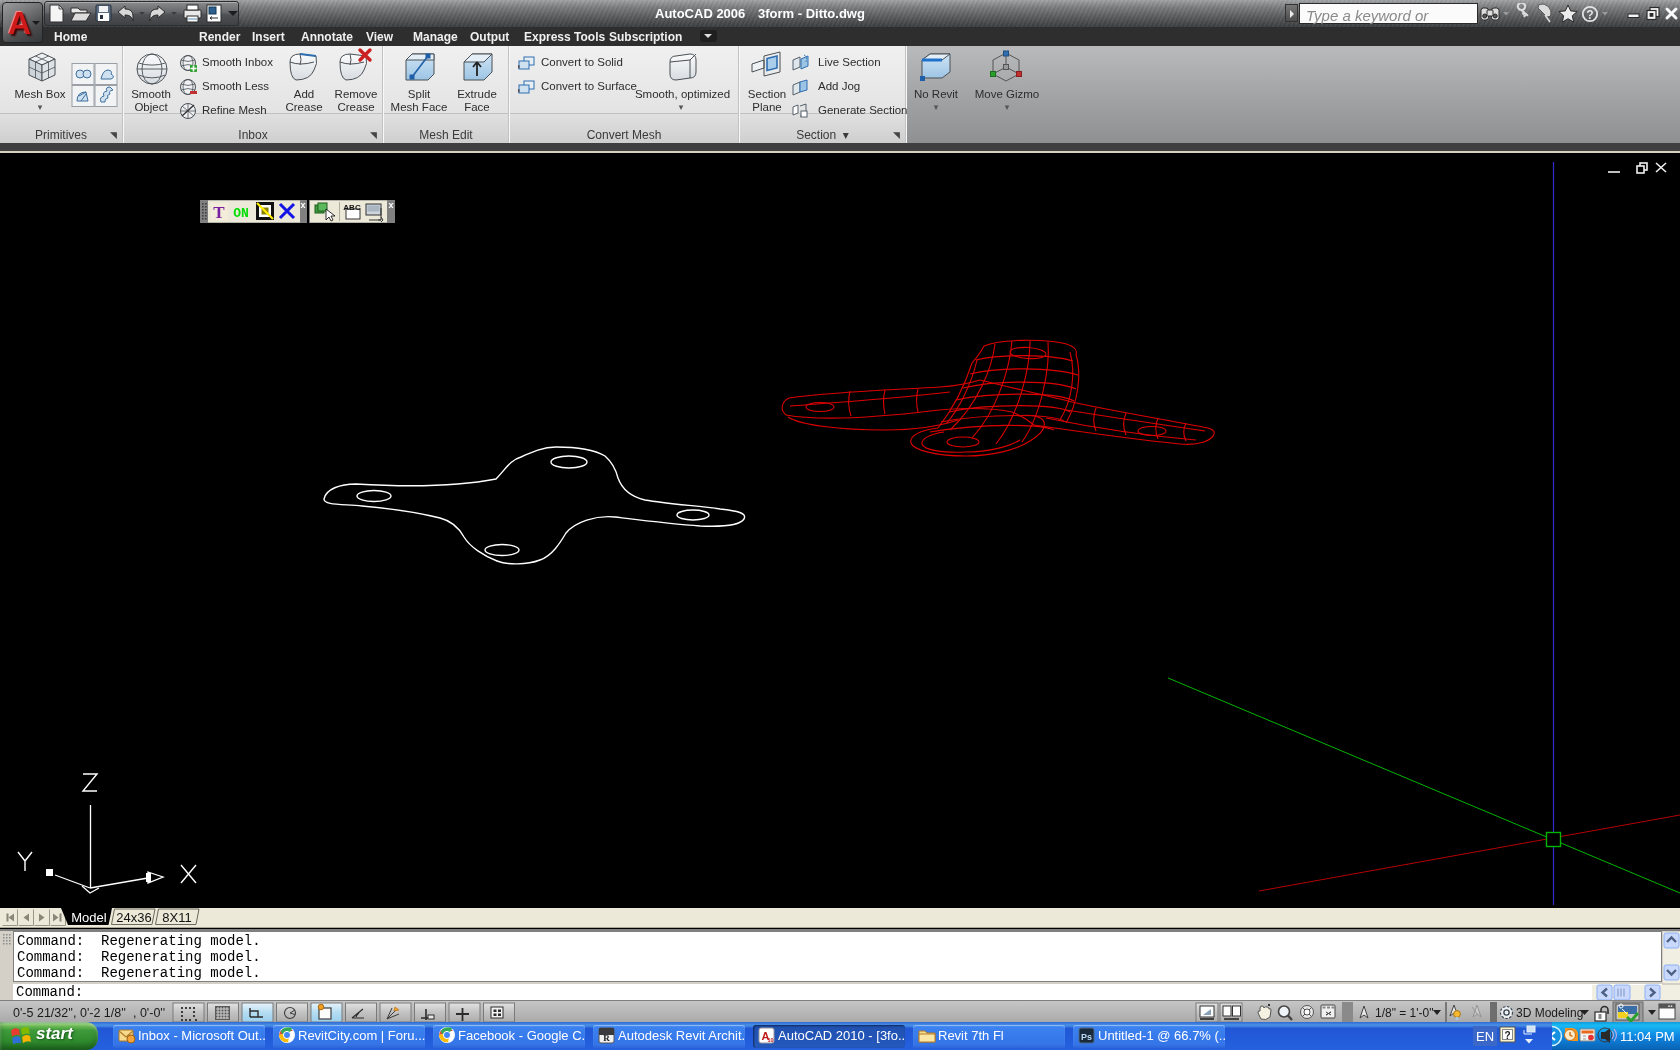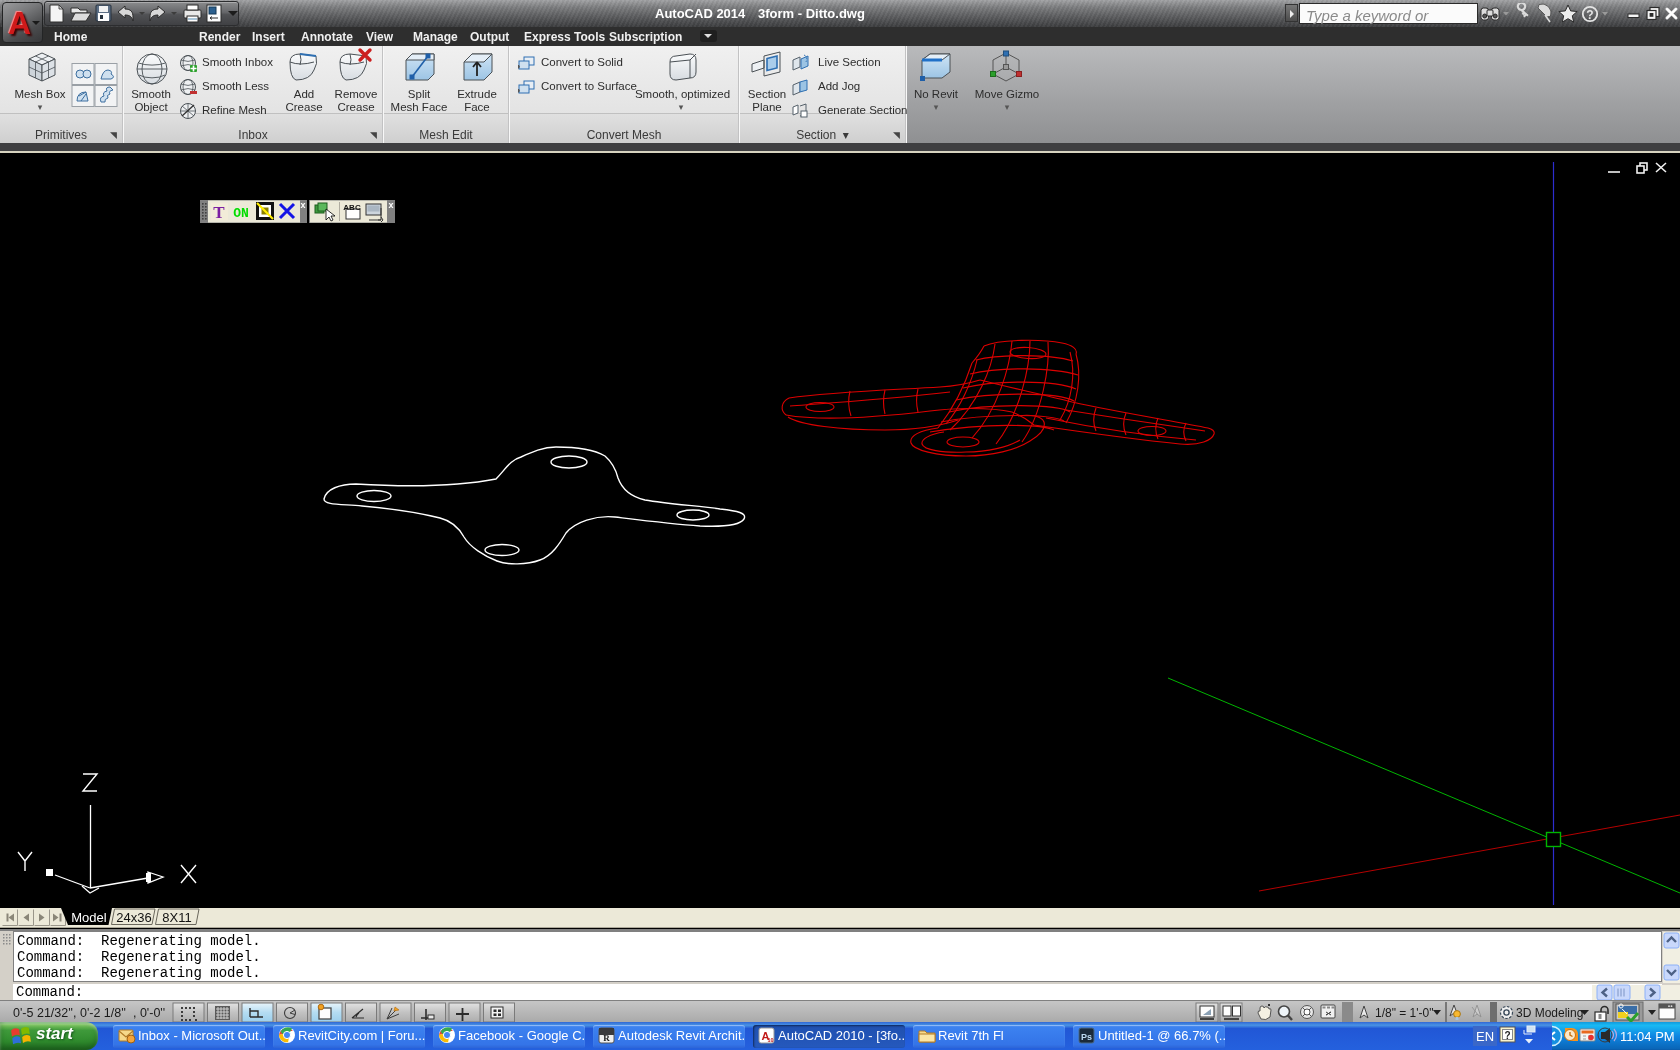--- a/index.html
+++ b/index.html
@@ -110,21 +110,21 @@
     <rect x="163" y="5" width="14" height="17" fill="#fdfdfd" stroke="#2a2a2a"></rect>
     <rect x="165" y="7" width="7" height="7" fill="#2b5f8e" stroke="#163854"></rect>
     <path d="M166 18 h8 m-8 0 l2 -1.5 m-2 1.5 l2 1.5" stroke="#2a2a2a" fill="none"></path>
 
     <path d="M184 11 h10 l-5 5 z" fill="#1c1c1c"></path>
   </svg>
   <div id="logo">
       <div id="logoA">A</div>
       <div id="logoArr"></div>
     </div>
-  <div id="titletext"><span style="position:absolute;left:655px;">AutoCAD 2014</span><span style="position:absolute;left:758px;">3form - Ditto.dwg</span></div>
+  <div id="titletext"><span style="position:absolute;left:655px;">AutoCAD 2006</span><span style="position:absolute;left:758px;">3form - Ditto.dwg</span></div>
   <div id="searchwrap">
     <div id="searchbtn"></div>
     <div id="searchbox">Type a keyword or phrase</div>
   </div>
   <svg class="abs" style="left:1480px;top:3px;z-index:5;" width="135" height="22" viewBox="0 0 135 22">
     <g fill="#dcdcdc" stroke="#2a2a2a" stroke-width="1">
       <rect x="1" y="5" width="7.5" height="12" rx="2.5"></rect>
       <rect x="11.5" y="5" width="7.5" height="12" rx="2.5"></rect>
       <rect x="7" y="7" width="6" height="6" rx="1"></rect>
       <circle cx="4.7" cy="13" r="2" fill="#555"></circle>

